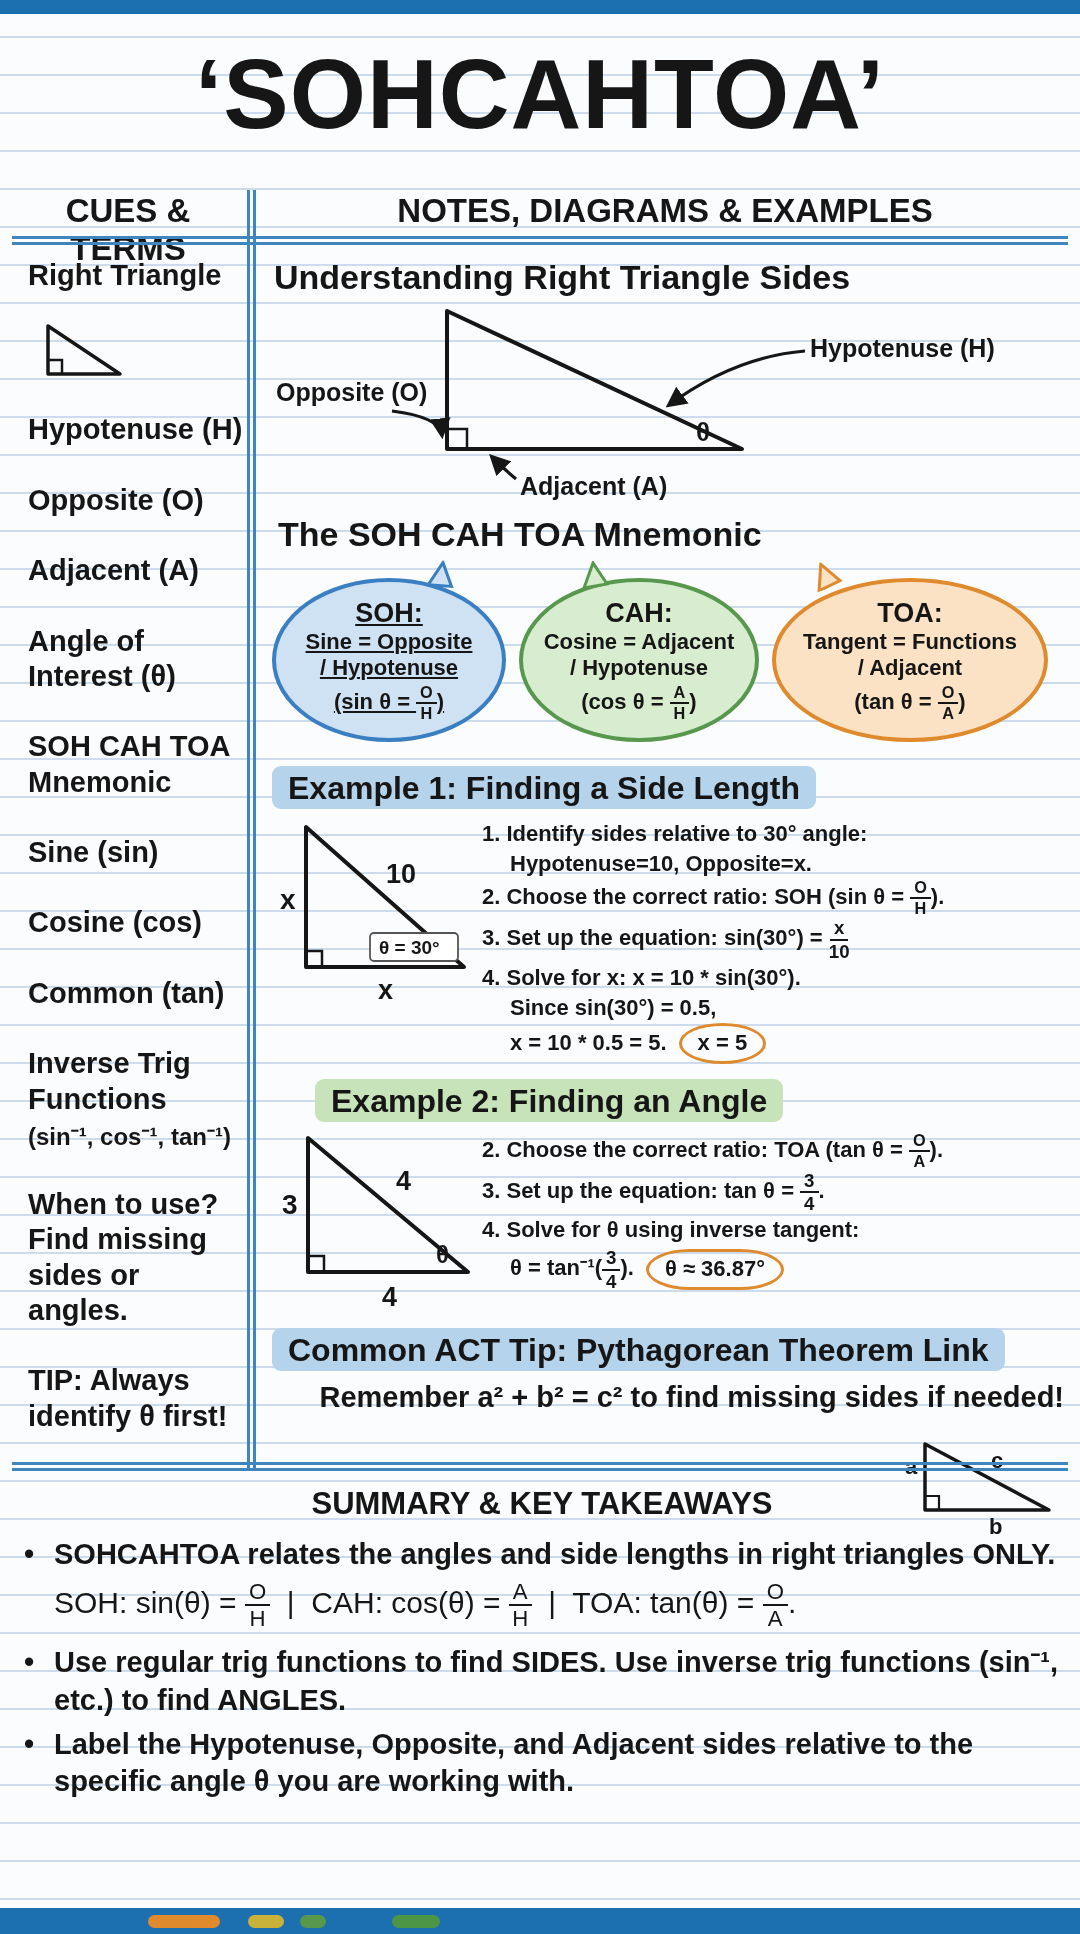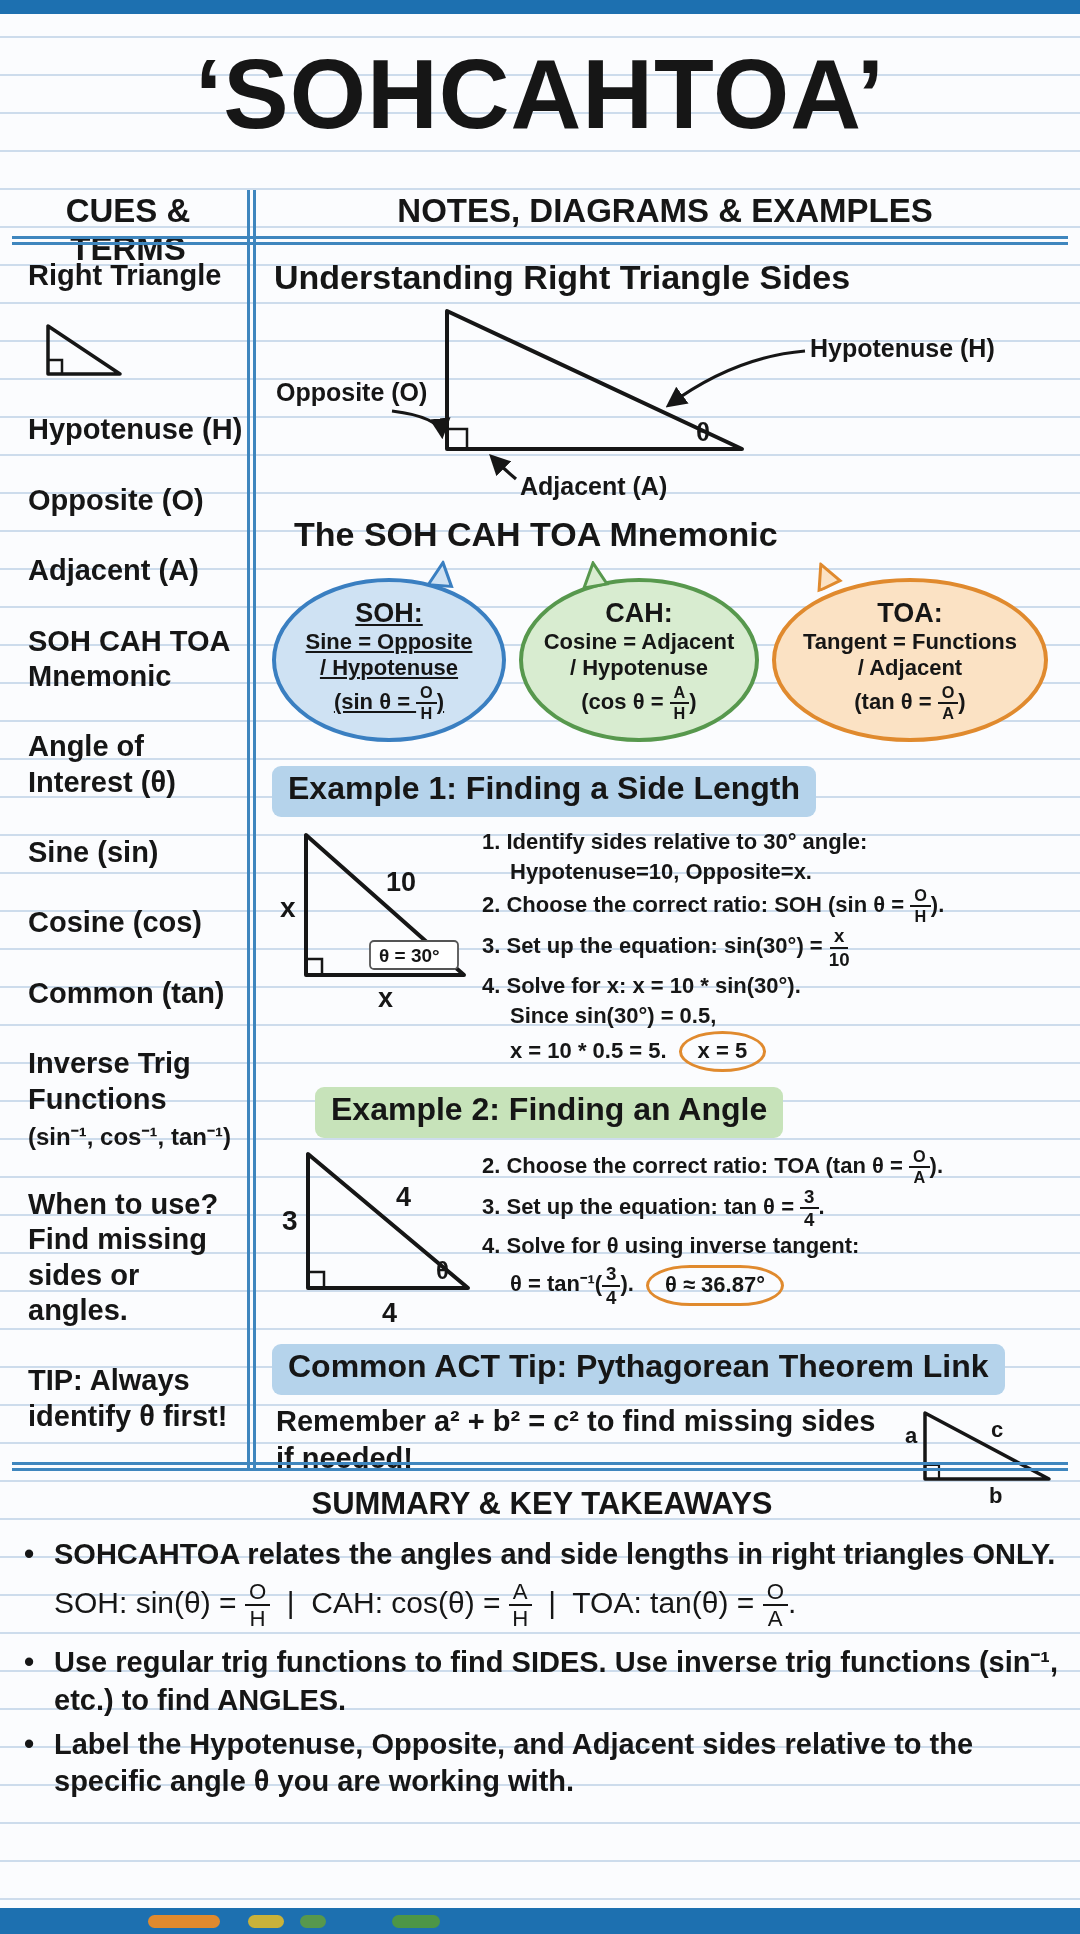--- a/index.html
+++ b/index.html
@@ -30,22 +30,22 @@
               border-left:3px solid #3f86be; border-right:3px solid #3f86be; }
 
   .cues { position:absolute; left:28px; top:258px; width:216px; }
   .cue { font-size:29px; font-weight:700; line-height:1.22; margin-bottom:35px; }
   .cue-sub { font-size:24px; font-weight:700; margin-top:-28px; margin-bottom:35px; white-space:nowrap; }
   .cue-triangle-icon { display:block; margin:-8px 0 30px 10px; }
 
   .notes { position:absolute; left:272px; top:258px; width:792px; }
   .nh { font-size:34px; font-weight:700; }
   .nh1 { margin:0 0 6px 2px; }
-  .nh2 { margin:14px 0 4px 22px; }
-  .hl { display:inline-block; border-radius:9px; padding:4px 16px 10px; }
+  .nh2 { margin:14px 0 4px 6px; }
+  .hl { display:inline-block; border-radius:9px; padding:4px 16px 2px; }
   .hl-blue { background:#b5d3eb; }
   .hl-green { background:#c7e3ba;margin-left:43px; }
   .ex-heading { margin:24px 0 0 0; font-size:32px; }
   .tip-heading { margin:16px 0 0 0; }
 
   .page svg text { font-family:"Liberation Sans", sans-serif; font-weight:700; fill:#161616; }
   .d1 { display:block; }
 
   .bubbles { display:flex; gap:13px; margin-top:24px; }
   .bubble { position:relative; border-radius:50%; height:164px;
@@ -67,21 +67,21 @@
   .steps { flex:1; font-size:22px; font-weight:700; line-height:1.32; padding-top:2px; }
   .step { margin-bottom:1px; }
   .sub1 { padding-left:28px; }
   .frac { display:inline-flex; flex-direction:column; align-items:center;
           vertical-align:middle; line-height:1.05; font-size:0.74em; }
   .frac .fnum { border-bottom:2.5px solid #161616; padding:0 4px 1px; }
   .frac .fden { padding-top:1px; }
   .answer { display:inline-block; border:3.5px solid #e08a2e; border-radius:60px / 28px;
             padding:2px 16px 4px; margin-left:12px; font-weight:700; }
 
-  .tip-row { display:flex; gap:18px; align-items:flex-start; margin-top:8px; }
+  .tip-row { display:flex; gap:18px; align-items:flex-end; margin-top:8px;flex-direction:column; }
   .tip-text { flex:1; font-size:29px; font-weight:700; line-height:1.28; padding-left:4px; }
 
   .summary { position:absolute; left:24px; right:20px; top:1486px; }
   .summary-heading { text-align:center; font-size:31px; font-weight:700; margin-bottom:14px; }
   .bullet { display:flex; font-size:29px; font-weight:700; line-height:1.3; margin-bottom:6px; }
   .bullet .glyph { width:30px; flex:0 0 auto; }
   .bullet .btext { flex:1; }
   .formula-line { font-size:30px; font-weight:400; margin:6px 0 14px 30px; }
 </style>
 </head>
@@ -100,22 +100,22 @@
 
   <div class="cues">
     <div class="cue">Right Triangle</div>
     <svg class="cue-triangle-icon" width="92" height="62" viewBox="0 0 92 62">
       <path d="M10 6 L10 54 L82 54 Z" fill="none" stroke="#161616" stroke-width="3.5" stroke-linejoin="round"></path>
       <path d="M10 40 h14 v14" fill="none" stroke="#161616" stroke-width="2.5"></path>
     </svg>
     <div class="cue">Hypotenuse (H)</div>
     <div class="cue">Opposite (O)</div>
     <div class="cue">Adjacent (A)</div>
+    <div class="cue">Angle of Interest (θ)</div>
     <div class="cue">SOH CAH TOA Mnemonic</div>
-    <div class="cue">Angle of Interest (θ)</div>
     <div class="cue">Sine (sin)</div>
     <div class="cue">Cosine (cos)</div>
     <div class="cue">Common (tan)</div>
     <div class="cue" style="margin-bottom:2px;">Inverse Trig Functions</div>
     <div class="cue-sub" style="margin-top:0;">(sin⁻¹, cos⁻¹, tan⁻¹)</div>
     <div class="cue">When to use? Find missing sides or angles.</div>
     <div class="cue">TIP: Always identify θ first!</div>
   </div>
 
   <div class="notes">

